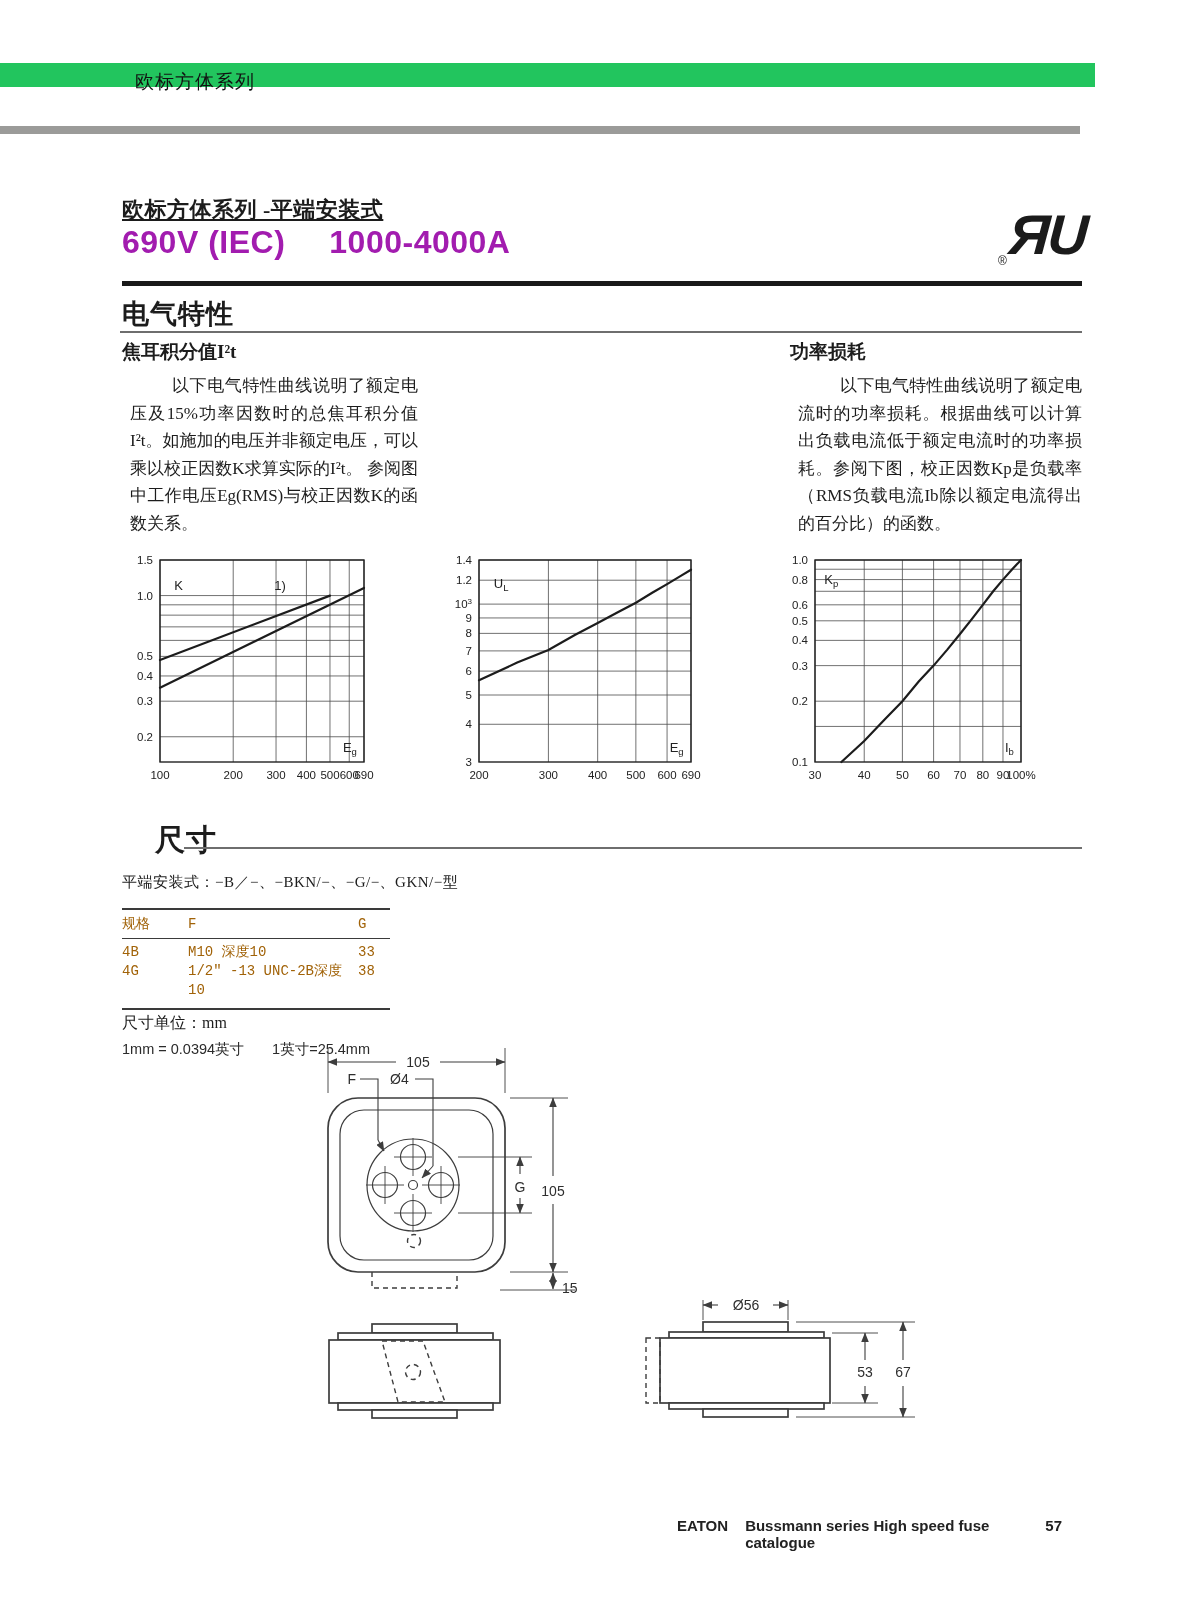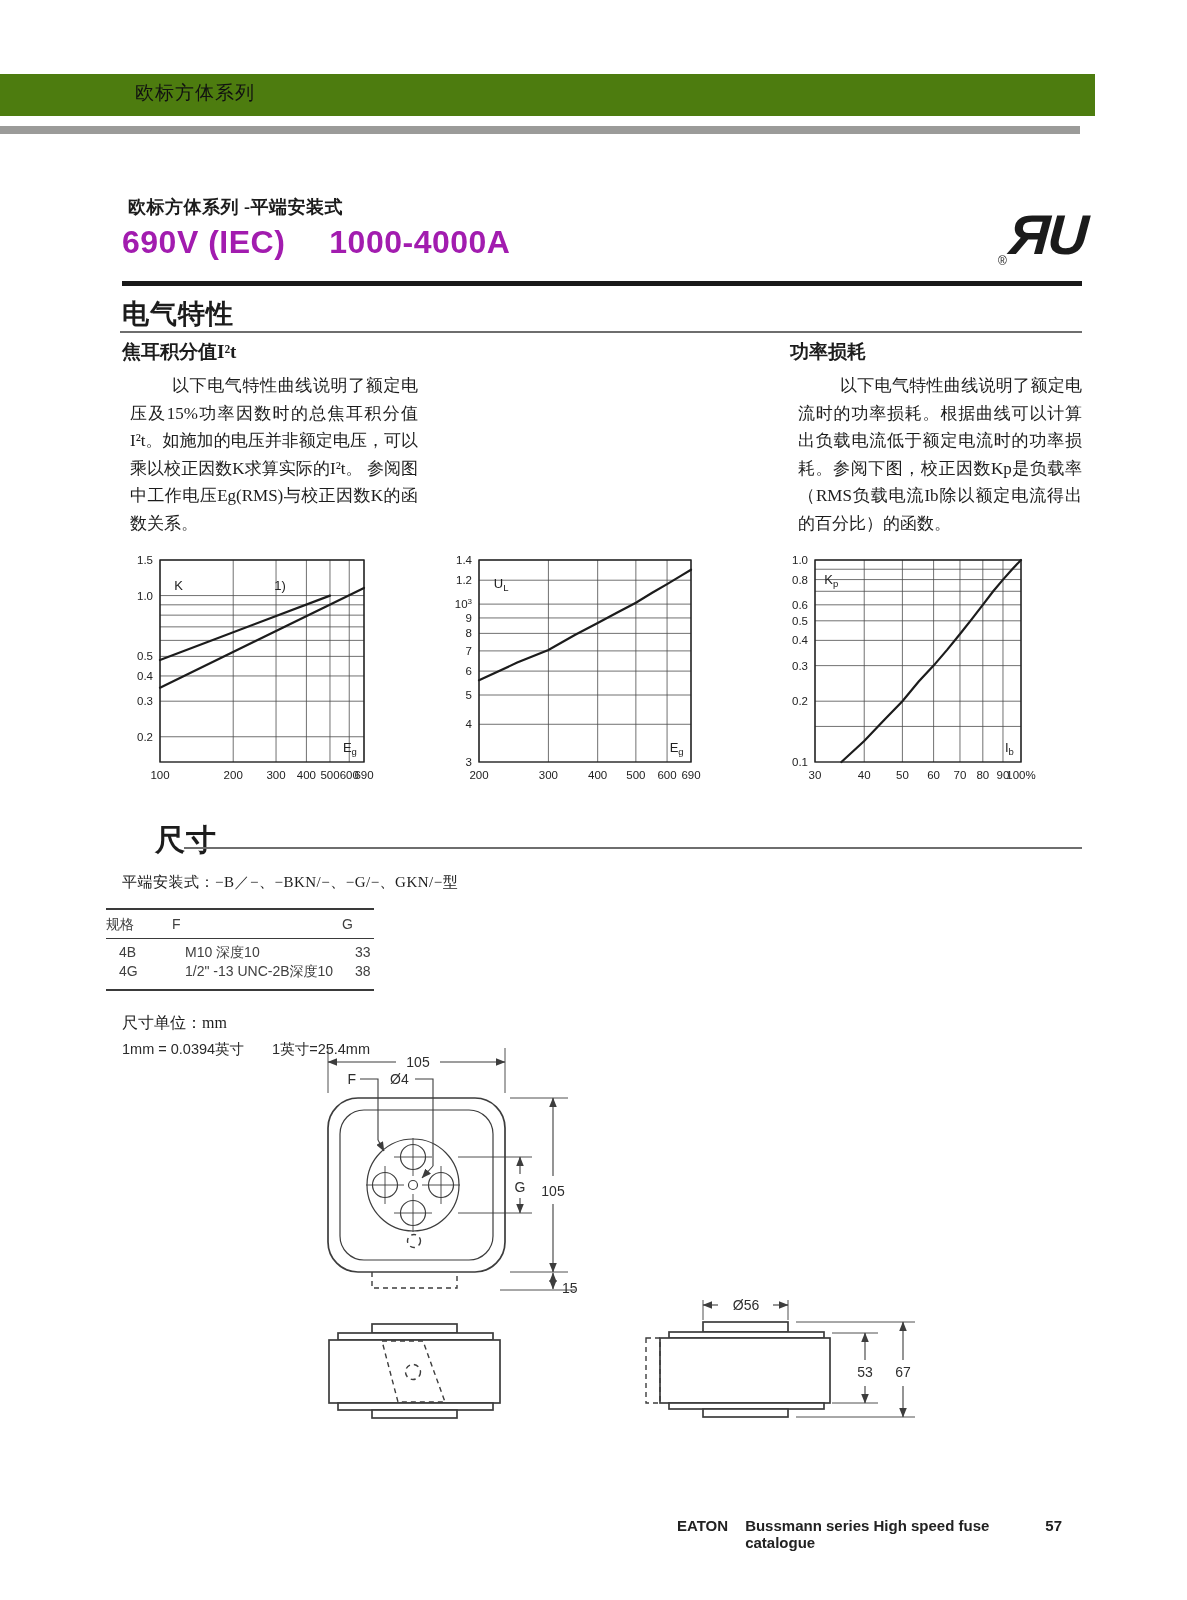--- a/index.html
+++ b/index.html
@@ -1,26 +1,26 @@
 <!DOCTYPE html>
 <html><head>
 <meta charset="utf-8">
 <style>
   html,body{margin:0;padding:0;background:#e8e8e8;}
   .page{position:relative;width:1187px;height:1600px;background:#ffffff;margin:0 auto;overflow:hidden;
         font-family:"Liberation Serif",serif;color:#1c1c1c;}
   .abs{position:absolute;}
 
   
-  .banner{left:0;top:74px;width:1095px;height:42px;background:#4d7c0f;}
+  .banner{left:0;top:63px;width:1095px;height:24px;background:#22c55e;}
   .banner span{position:absolute;left:135px;top:6px;font-family:"Liberation Sans",sans-serif;
                font-size:19px;font-weight:500;letter-spacing:1px;color:#111;}
   .graybar{left:0;top:126px;width:1080px;height:8px;background:#9B9B99;}
 
-  .subtitle{left:128px;top:195px;font-size:18px;font-weight:bold;letter-spacing:0.5px;}
+  .subtitle{left:122px;top:195px;font-size:22px;font-weight:bold;letter-spacing:0.5px;text-decoration:underline;}
   .maintitle{left:122px;top:224px;font-family:"Liberation Sans",sans-serif;font-size:32px;font-weight:bold;
              letter-spacing:0.5px;color:#a21caf;}
   .maintitle .gap{margin-left:44px;}
 
   .ul-logo{left:1000px;top:204px;width:86px;height:72px;}
   .ul-logo .mark{position:absolute;right:0;top:0;font-family:"Liberation Sans",sans-serif;
                  font-size:56px;font-weight:800;font-style:italic;line-height:62px;color:#1b1b1b;
                  transform:skewX(-4deg);letter-spacing:-2px;}
   .ul-logo .reg{position:absolute;left:-2px;bottom:8px;font-family:"Liberation Sans",sans-serif;
                 font-size:12px;color:#1b1b1b;}
@@ -44,25 +44,25 @@
   .frame{fill:none;stroke:#222;stroke-width:1.4;}
   .tick{font-family:"Liberation Sans",sans-serif;font-size:11.5px;fill:#222;}
   .curve{fill:none;stroke:#1c1c1c;stroke-width:2.2;stroke-linecap:round;}
   .clabel{font-family:"Liberation Sans",sans-serif;font-size:13px;fill:#222;}
 
   
   .sec2-head{left:122px;top:820px;font-size:30px;font-weight:bold;letter-spacing:1px;margin-left:33px;}
   .sec2-rule{left:184px;top:847px;width:898px;height:2px;background:#6e6e6e;}
   .mount-line{left:122px;top:873px;font-size:15px;letter-spacing:0.5px;}
 
-  .dim-table{left:106px;top:908px;width:268px;font-family:Liberation Sans, sans-serif;font-size:14px;color:#404040;
+  .dim-table{left:122px;top:908px;width:268px;font-family:Liberation Mono, monospace;font-size:14px;color:#a16207;
              border-top:2px solid #3a3a3a;border-bottom:2px solid #3a3a3a;}
   .dim-table .trow{display:grid;grid-template-columns:66px 170px 1fr;}
   .dim-table .thead{padding:5px 0 4px 0;border-bottom:1px solid #3a3a3a;}
-  .dim-table .tbody{padding:4px 0 8px 0;margin-left:13px;}
+  .dim-table .tbody{padding:4px 0 8px 0;}
   .dim-table .trow div{line-height:19px;}
 
   .units-line{left:122px;top:1013px;font-size:16px;}
   .conv-line{left:122px;top:1040px;font-family:"Liberation Sans",sans-serif;font-size:14.5px;color:#2b2b2b;}
   .conv-line .c2{margin-left:28px;text-align:center;}
 
   
   .d-outline{fill:#ffffff;stroke:#3d3d3d;stroke-width:1.7;}
   .d-line2{fill:none;stroke:#3d3d3d;stroke-width:1.2;}
   .d-dash{fill:none;stroke:#3d3d3d;stroke-width:1.4;stroke-dasharray:5 4;}

